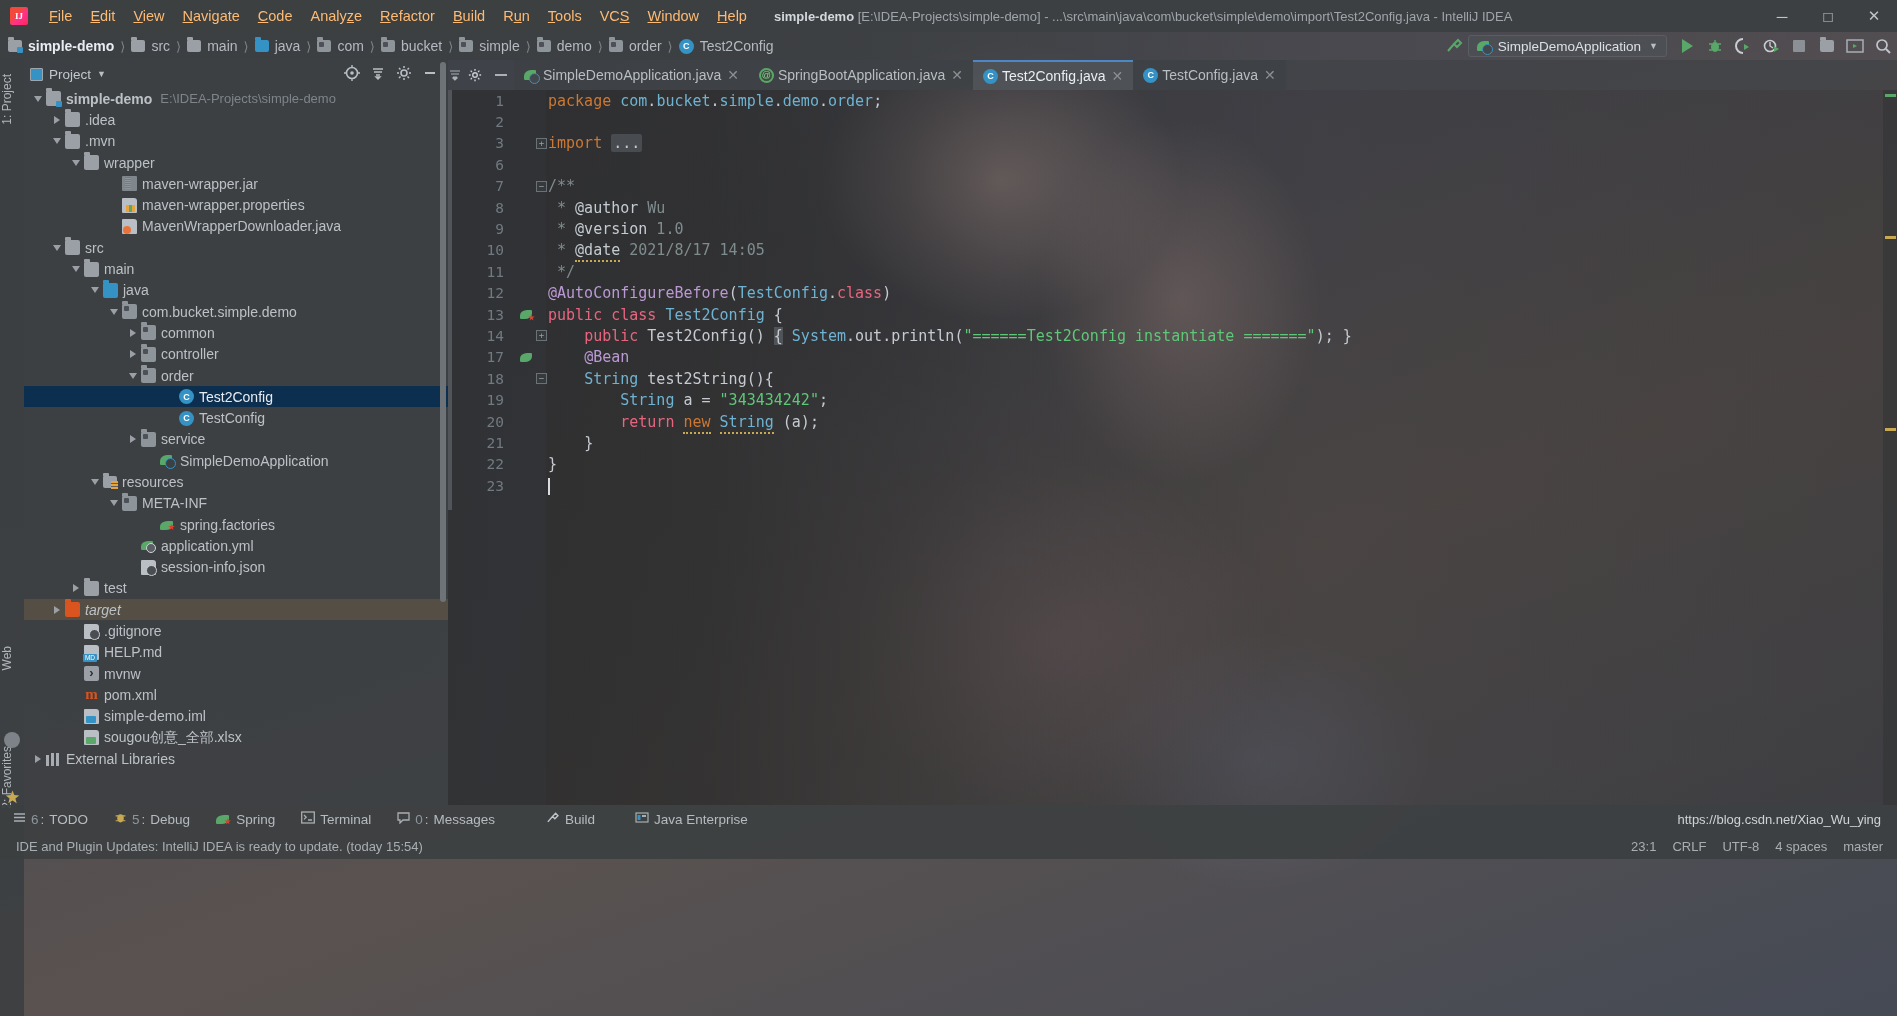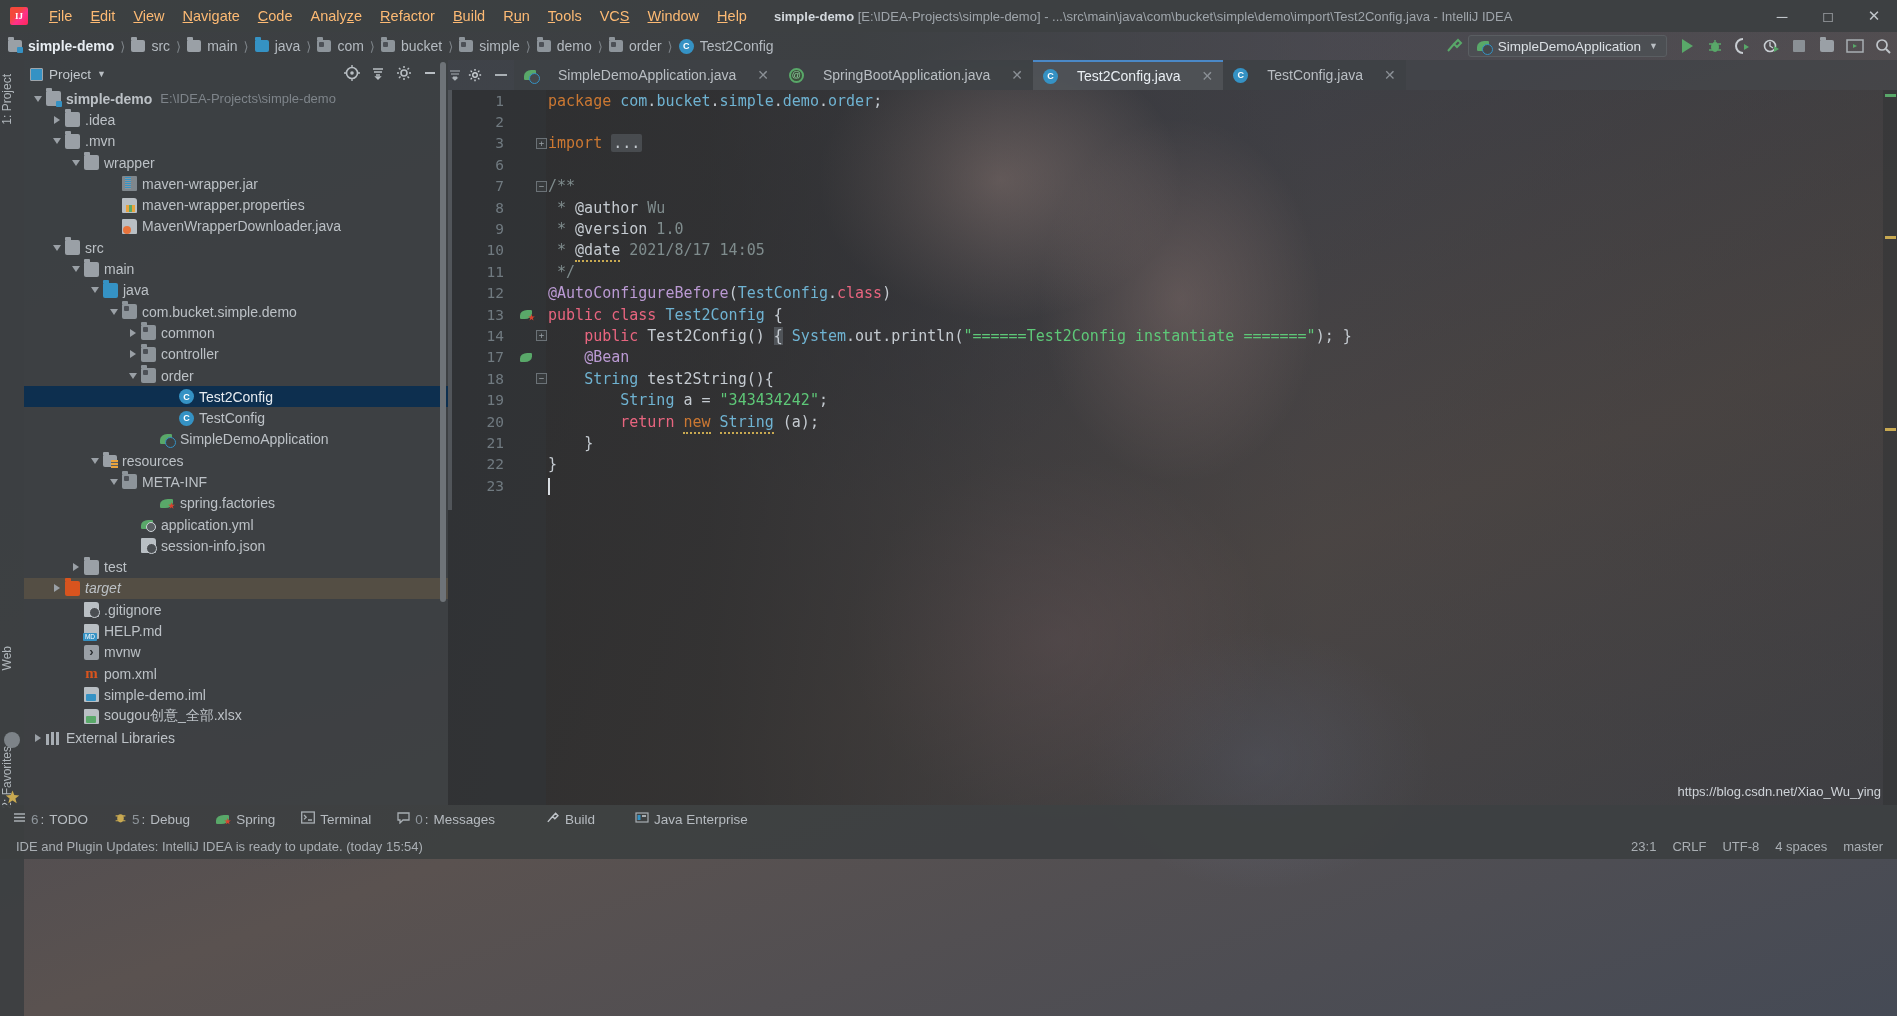--- a/index.html
+++ b/index.html
@@ -189,21 +189,21 @@
   }
 
   
   .tabbar {
     position:absolute; left:448px; top:60px; width:1449px; height:30px;
     display:flex; align-items:stretch; z-index:14;
     background: rgba(60,63,65,0.55);
   }
   .etab {
     display:flex;align-items:center;padding:0 10px;font-size:14px;
-    color:#b9bec3; gap:19px; white-space:nowrap; position:relative;
+    color:#b9bec3; gap:4px; white-space:nowrap; position:relative;
   }
   .etab.inactive { background: rgba(62,65,68,0.88); }
   .etab.active { background: rgba(79,83,87,0.92); color:#e9eef3; border-top:2px solid #4a88c7; }
   .etab .x { color:#8b9096; font-size:14px; margin-left:2px; }
   .tab-sp { width:15px;height:15px;flex:none;position:relative; }
   .tab-sp::before{content:"";position:absolute;left:0;top:2px;width:12px;height:10px;background:#59a869;border-radius:60% 10% 60% 10%;}
   .tab-sp::after{content:"";position:absolute;right:-1px;bottom:-1px;width:9px;height:9px;border:1.6px solid #3592c4;border-radius:50%;background:#44484c;}
   .tab-at { width:15px;height:15px;border-radius:50%;background:#3c4f3c;border:2px solid #59a869;flex:none;
             display:flex;align-items:center;justify-content:center;color:#8fd19e;font-size:9px; }
   .tab-c { width:15px;height:15px;border-radius:50%;background:#3592c4;flex:none;
@@ -264,21 +264,21 @@
     font-size:13.5px; color:#b6bbc0; z-index:18;
   }
   .bb-item { display:flex; align-items:center; gap:5px; padding: 0 13px; white-space:nowrap; }
   .bb-num { color:#8e959b; }
   .statusbar {
     position:absolute; left:0; top:833px; width:1897px; height:26px;
     background: rgba(60,63,65,0.93); display:flex; align-items:center;
     font-size:13px; color:#a9aeb3; z-index:18;
   }
   .watermark {
-    position:absolute; right:16px; top:784px; font-size:13px; color:#d6dbe0;
+    position:absolute; right:16px; top:812px; font-size:13px; color:#d6dbe0;
     z-index:30; opacity:0.95;
   }
   .sb-right { margin-left:auto; display:flex; align-items:center; gap:16px; padding-right:14px; }
 </style>
 </head>
 <body>
 
 <div id="app">
 
   <div class="bgphoto"></div>
@@ -571,20 +571,28 @@
           <span class="cicon">C</span>
           <span class="tlabel">Test2Config</span>
         </div>
         <div class="trow">
           <span style="display: inline-block; flex: 0 0 auto; width: 133px;"></span>
           <span class="tw"></span>
           <span class="cicon">C</span>
           <span class="tlabel">TestConfig</span>
         </div>
         <div class="trow">
+          <span style="display: inline-block; flex: 0 0 auto; width: 95px;"></span>
+          <span class="tw">
+            <span class="arr-r"></span>
+          </span>
+          <span class="ficon ic-pkg"></span>
+          <span class="tlabel">service</span>
+        </div>
+        <div class="trow">
           <span style="display: inline-block; flex: 0 0 auto; width: 114px;"></span>
           <span class="tw"></span>
           <span class="f-springapp"></span>
           <span class="tlabel">SimpleDemoApplication</span>
         </div>
         <div class="trow">
           <span style="display: inline-block; flex: 0 0 auto; width: 57px;"></span>
           <span class="tw">
             <span class="arr-d"></span>
           </span>

